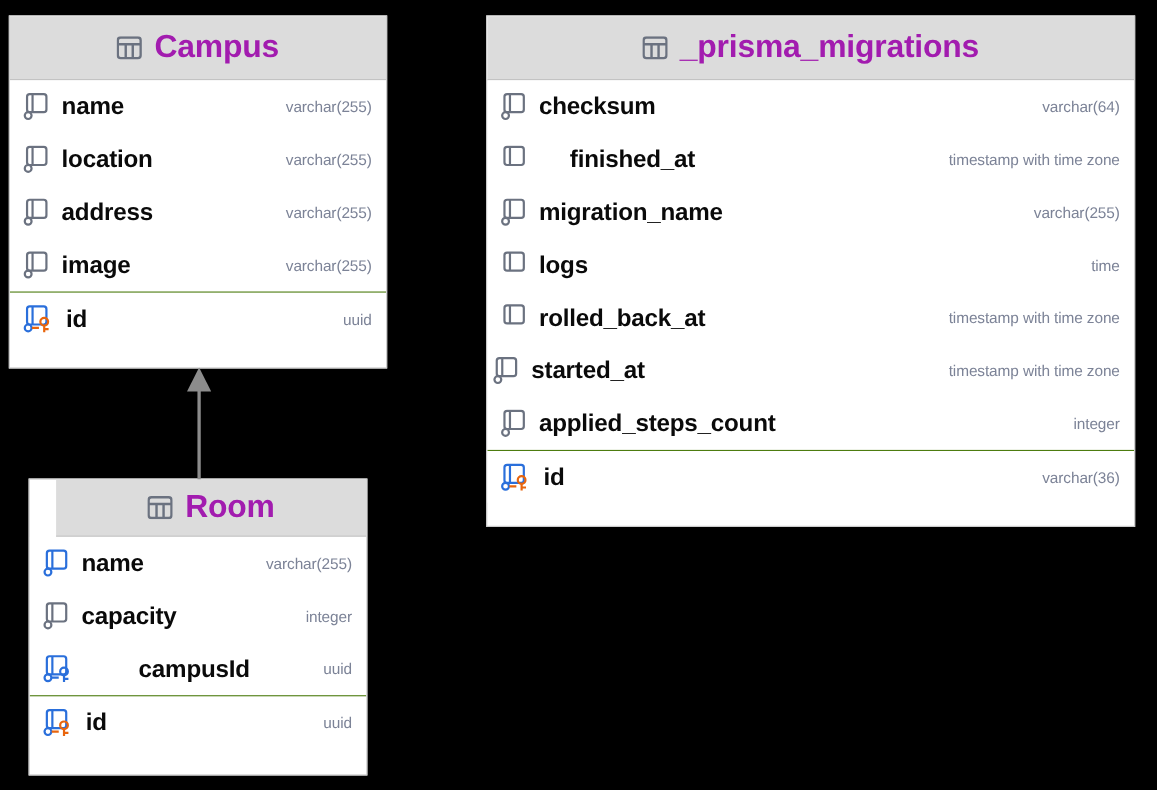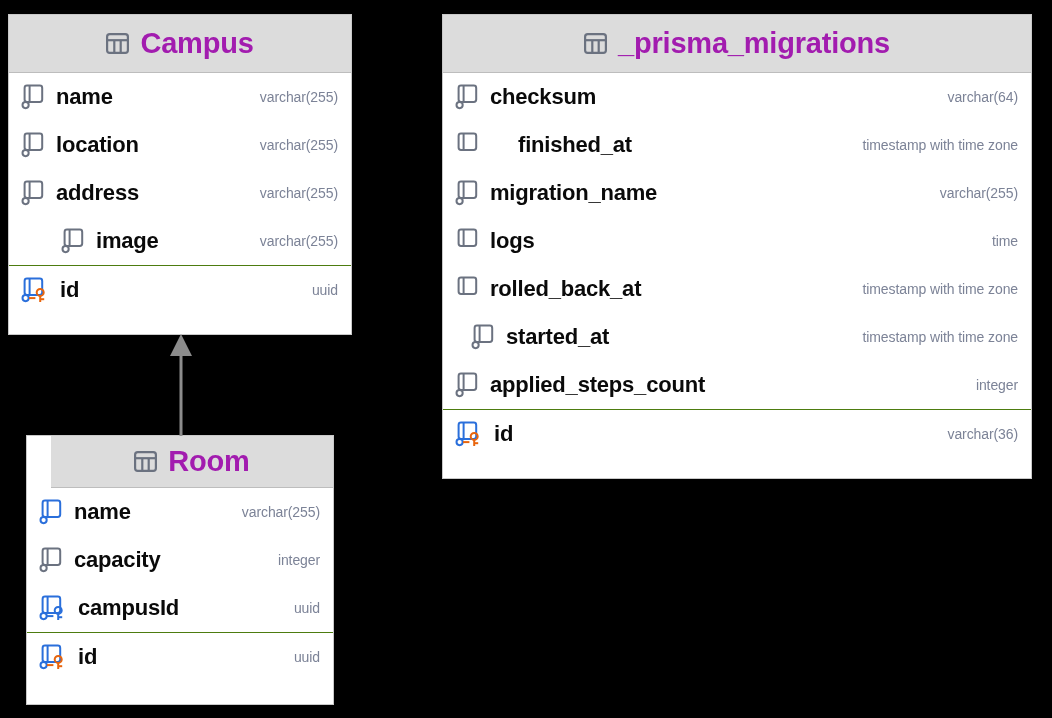--- a/index.html
+++ b/index.html
@@ -135,21 +135,21 @@
             <span class="col-icon" style="margin-right: 9px;">
               <svg width="26" height="26" viewBox="0 0 26 26" aria-hidden="true">
                 <rect x="3.6" y="1.6" width="17.6" height="16.4" rx="2.4" ry="2.4" fill="none" stroke="#6b7280" stroke-width="2"></rect>
                 <line x1="8.6" y1="1.6" x2="8.6" y2="18" stroke="#6b7280" stroke-width="2"></line>
                 <circle cx="4.6" cy="21.1" r="3.1" fill="none" stroke="#6b7280" stroke-width="2"></circle>
               </svg>
             </span>
             <span class="col-name">address</span>
             <span class="col-type" style="padding-left: 14px;">varchar(255)</span>
           </div>
-          <div class="col-row" style="height: 48px; padding: 0px 13px 0px 12px; margin-left: 40px;">
+          <div class="col-row" style="height: 48px; padding: 0px 13px 0px 12px;">
             <span class="col-icon" style="margin-right: 9px;">
               <svg width="26" height="26" viewBox="0 0 26 26" aria-hidden="true">
                 <rect x="3.6" y="1.6" width="17.6" height="16.4" rx="2.4" ry="2.4" fill="none" stroke="#6b7280" stroke-width="2"></rect>
                 <line x1="8.6" y1="1.6" x2="8.6" y2="18" stroke="#6b7280" stroke-width="2"></line>
                 <circle cx="4.6" cy="21.1" r="3.1" fill="none" stroke="#6b7280" stroke-width="2"></circle>
               </svg>
             </span>
             <span class="col-name">image</span>
             <span class="col-type" style="padding-left: 14px;">varchar(255)</span>
           </div>
@@ -228,21 +228,21 @@
           <div class="col-row" style="height: 48px; padding: 0px 13px 0px 12px;">
             <span class="col-icon" style="margin-right: 9px;">
               <svg width="26" height="26" viewBox="0 0 26 26" aria-hidden="true">
                 <rect x="3.6" y="1.6" width="17.6" height="16.4" rx="2.4" ry="2.4" fill="none" stroke="#6b7280" stroke-width="2"></rect>
                 <line x1="8.6" y1="1.6" x2="8.6" y2="18" stroke="#6b7280" stroke-width="2"></line>
               </svg>
             </span>
             <span class="col-name">rolled_back_at</span>
             <span class="col-type" style="padding-left: 14px;">timestamp with time zone</span>
           </div>
-          <div class="col-row" style="height: 48px; padding: 0px 13px 0px 28px;">
+          <div class="col-row" style="height: 48px; padding: 0px 13px 0px 5px;">
             <span class="col-icon" style="margin-right: 9px;">
               <svg width="26" height="26" viewBox="0 0 26 26" aria-hidden="true">
                 <rect x="3.6" y="1.6" width="17.6" height="16.4" rx="2.4" ry="2.4" fill="none" stroke="#6b7280" stroke-width="2"></rect>
                 <line x1="8.6" y1="1.6" x2="8.6" y2="18" stroke="#6b7280" stroke-width="2"></line>
                 <circle cx="4.6" cy="21.1" r="3.1" fill="none" stroke="#6b7280" stroke-width="2"></circle>
               </svg>
             </span>
             <span class="col-name">started_at</span>
             <span class="col-type" style="padding-left: 14px;">timestamp with time zone</span>
           </div>
@@ -302,21 +302,21 @@
             <span class="col-icon" style="margin-right: 9px;">
               <svg width="26" height="26" viewBox="0 0 26 26" aria-hidden="true">
                 <rect x="3.6" y="1.6" width="17.6" height="16.4" rx="2.4" ry="2.4" fill="none" stroke="#6b7280" stroke-width="2"></rect>
                 <line x1="8.6" y1="1.6" x2="8.6" y2="18" stroke="#6b7280" stroke-width="2"></line>
                 <circle cx="4.6" cy="21.1" r="3.1" fill="none" stroke="#6b7280" stroke-width="2"></circle>
               </svg>
             </span>
             <span class="col-name">capacity</span>
             <span class="col-type" style="padding-left: 14px;">integer</span>
           </div>
-          <div class="col-row" style="height: 48px; padding: 0px 13px 0px 12px;">
+          <div class="col-row" style="height: 48px; padding: 0px 13px 0px 12px; gap: 48px;">
             <span class="col-icon" style="margin-right: 5px;">
               <svg width="34" height="26" viewBox="0 0 34 26" aria-hidden="true">
                 <rect x="3.6" y="1.6" width="17.6" height="16.4" rx="2.4" ry="2.4" fill="none" stroke="#2a6fdb" stroke-width="2"></rect>
                 <line x1="8.6" y1="1.6" x2="8.6" y2="18" stroke="#2a6fdb" stroke-width="2"></line>
                 <circle cx="4.6" cy="21.1" r="3.1" fill="none" stroke="#2a6fdb" stroke-width="2"></circle>
                 <line x1="8.0" y1="21.1" x2="14.4" y2="21.1" stroke="#2a6fdb" stroke-width="2"></line>
                 <circle cx="19.2" cy="15.4" r="3.5" fill="none" stroke="#2a6fdb" stroke-width="2"></circle>
                 <line x1="19.2" y1="18.9" x2="19.2" y2="25.0" stroke="#2a6fdb" stroke-width="2"></line>
                 <line x1="19.2" y1="22.2" x2="23.2" y2="22.2" stroke="#2a6fdb" stroke-width="2"></line>
               </svg>

